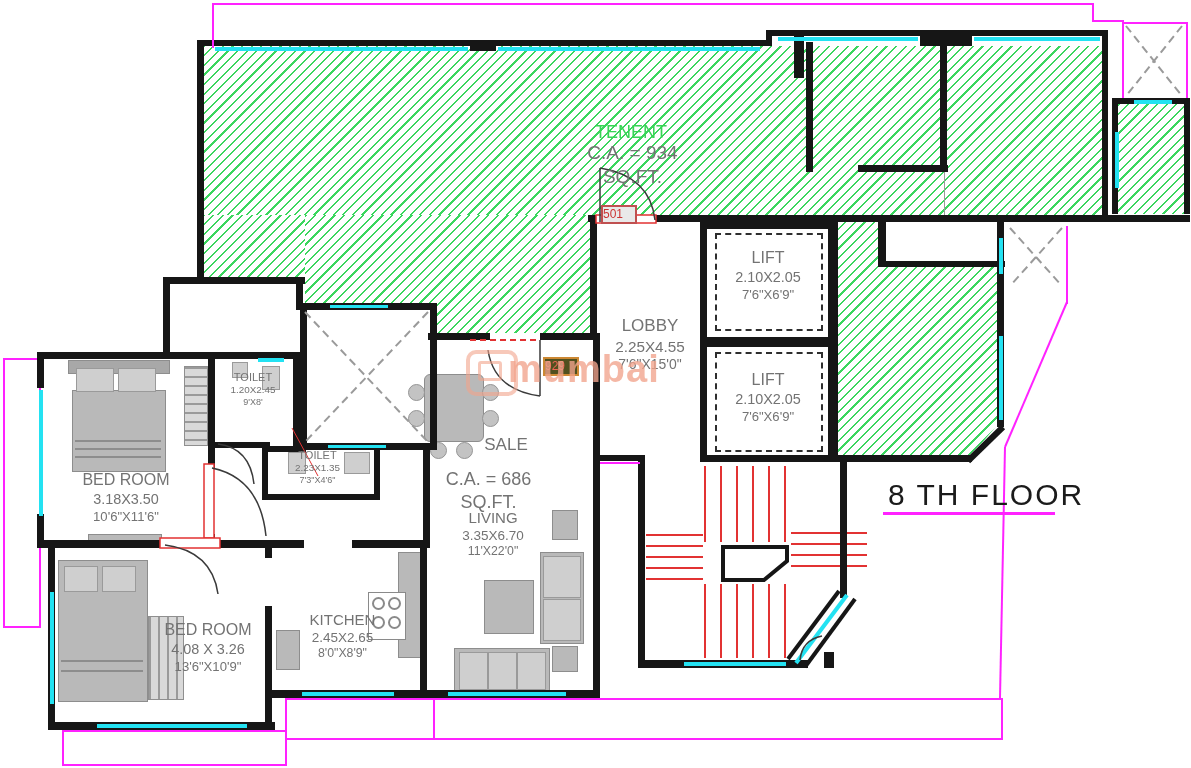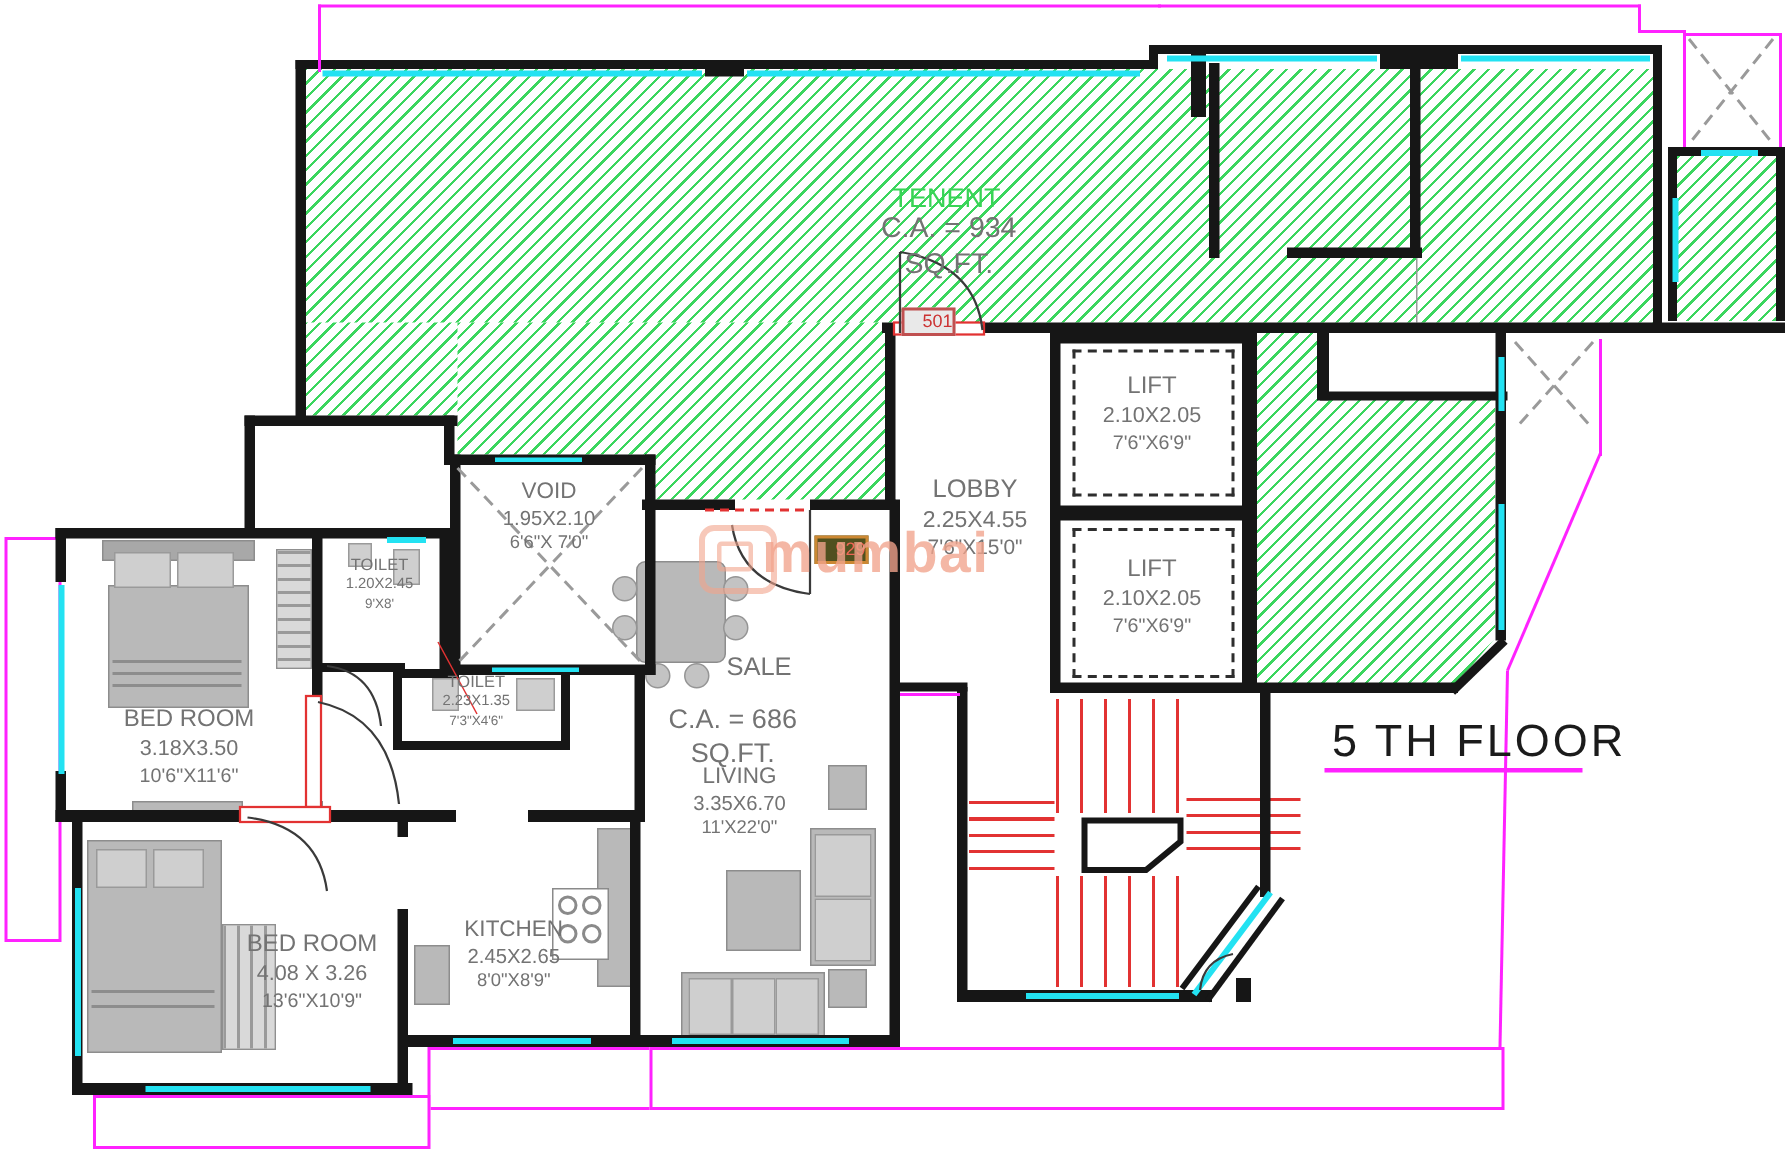--- a/index.html
+++ b/index.html
@@ -26,21 +26,21 @@
   .dash{position:absolute;z-index:6;border:2px dashed #2e2e2e;}
   .sv{position:absolute;z-index:3;
     background:repeating-linear-gradient(90deg,#e23232 0,#e23232 2px,rgba(0,0,0,0) 2px,rgba(0,0,0,0) 16px);}
   .shh{position:absolute;z-index:3;
     background:repeating-linear-gradient(180deg,#e23232 0,#e23232 2px,rgba(0,0,0,0) 2px,rgba(0,0,0,0) 11px);}
   .lbl{position:absolute;z-index:8;color:#737373;text-align:center;line-height:1.28;}
   .l1{font-size:1em;}
   .l2{font-size:.9em;}
   .l3{font-size:.82em;}
   .green{color:#38d455;}
-  .badge{position:absolute;z-index:8;font-size:12px;text-align:right;line-height:14px;}
+  .badge{position:absolute;z-index:8;font-size:12px;text-align:left;line-height:14px;}
   .b501{width:32px;height:15px;border:2px solid #c05050;background:#e9e9e9;color:#cc3333;}
   .b502{width:32px;height:15px;border:2px solid #cc8833;background:#50501f;color:#ee6655;}
   .floorTitle{position:absolute;z-index:8;color:#1b1b1b;font-size:30px;letter-spacing:2px;}
   .svgov{position:absolute;left:0;top:0;z-index:7;pointer-events:none;}
   .wm{position:absolute;z-index:9;opacity:.78;}
   .wmWord1{color:#f2a48c;font-size:38px;font-weight:600;letter-spacing:1px;}
   .wmWord2{color:#b6b6b6;font-size:26px;font-weight:600;letter-spacing:0;}
   .wmSuffix{color:#b6b6b6;font-size:14px;font-weight:600;}
   .wmLogo{position:absolute;z-index:9;width:44px;height:38px;border:4px solid #f2a48c;border-radius:10px;opacity:.6;}
   .wmLogoIn{position:absolute;left:8px;top:7px;width:18px;height:14px;border:3px solid #f2a48c;border-radius:3px;}
@@ -259,25 +259,20 @@
   <div class="lbl" style="left:718px;top:248px;width:100px;font-size:16px">
     <div class="l1">LIFT</div>
     <div class="l2">2.10X2.05</div>
     <div class="l3">7'6"X6'9"</div>
   </div>
   <div class="lbl" style="left:718px;top:370px;width:100px;font-size:16px">
     <div class="l1">LIFT</div>
     <div class="l2">2.10X2.05</div>
     <div class="l3">7'6"X6'9"</div>
   </div>
-  <div class="lbl" style="left:316px;top:318px;width:100px;font-size:15px">
-    <div class="l1">VOID</div>
-    <div class="l2">1.95X2.10</div>
-    <div class="l3">6'6"X 7'0"</div>
-  </div>
   <div class="lbl" style="left:213px;top:370px;width:80px;font-size:11px">
     <div class="l1">TOILET</div>
     <div class="l2">1.20X2.45</div>
     <div class="l3">9'X8'</div>
   </div>
   <div class="lbl" style="left:275px;top:448px;width:85px;font-size:11px">
     <div class="l1">TOILET</div>
     <div class="l2">2.23X1.35</div>
     <div class="l3">7'3"X4'6"</div>
   </div>
@@ -311,20 +306,20 @@
   <div class="lbl green" style="left:595px;top:121px;width:70px;font-size:18px">
     <div>TENENT</div>
   </div>
   <div class="lbl" style="left:560px;top:141px;width:145px;font-size:19px">
     <div>C.A. = 934 SQ.FT.</div>
   </div>
 
   <div class="badge b501" style="left:601px;top:205px">501</div>
   <div class="badge b502" style="left:543px;top:357px">929</div>
 
-  <div class="floorTitle" style="left:888px;top:478px">5 TH FLOOR</div>
+  <div class="floorTitle" style="left:888px;top:478px">8 TH FLOOR</div>
 
   <div class="wmLogo" style="left:466px;top:350px">
     <div class="wmLogoIn"></div>
   </div>
   <div class="wm wmWord1" style="left:508px;top:348px">mumbai</div>
 
 </div>
 
 </body></html>

